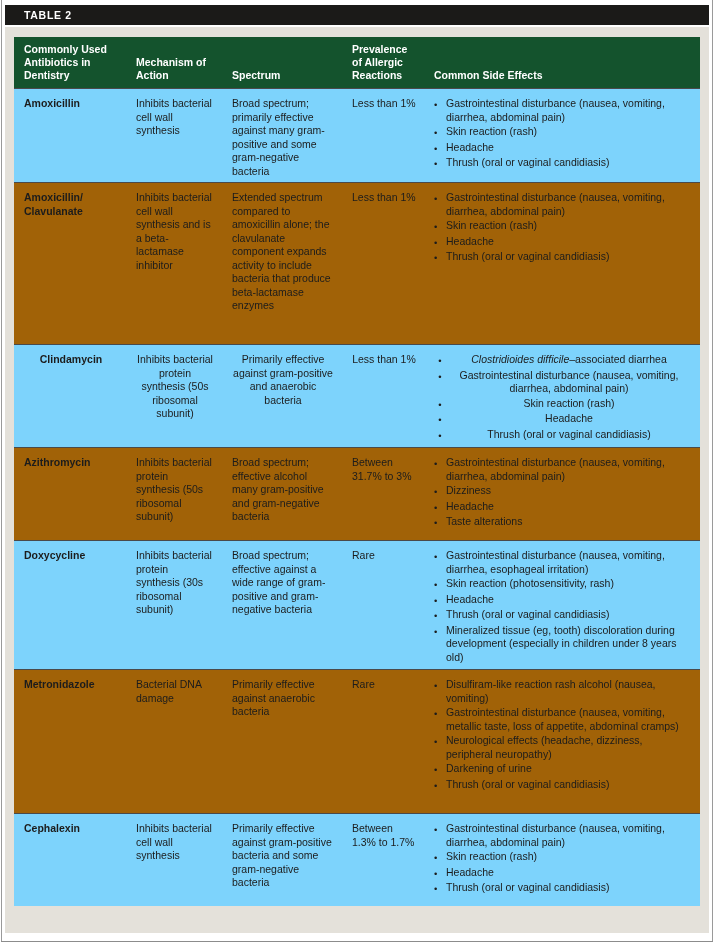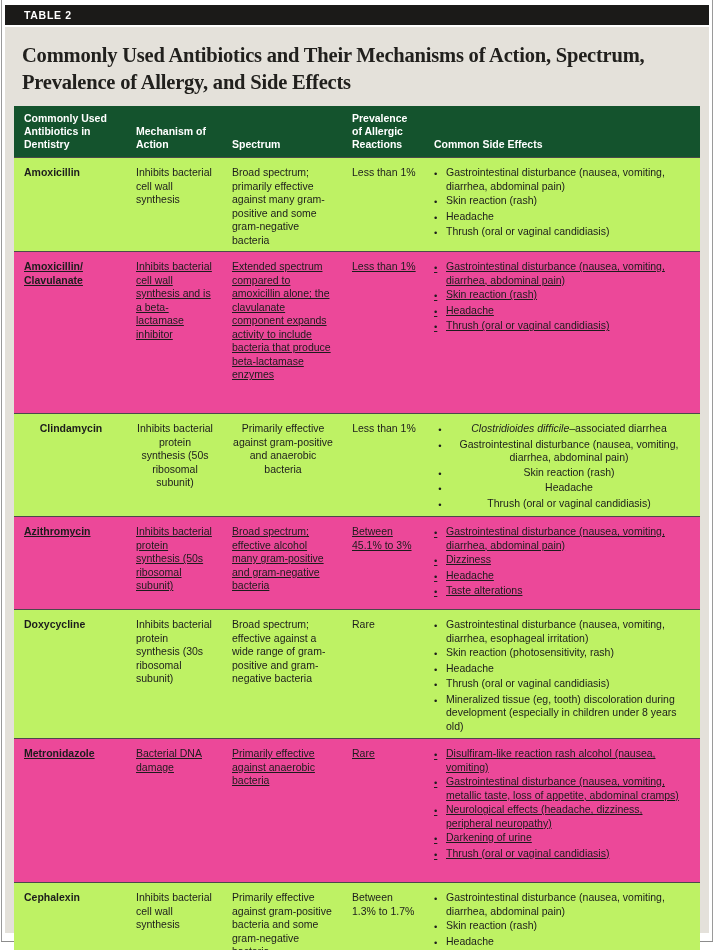--- a/index.html
+++ b/index.html
@@ -41,22 +41,22 @@
     font-size:10.5px; line-height:13px; font-weight:bold;
     padding:6px 8px 6px 10px; height:49px; box-sizing:border-box;
   }
   thead th:first-child { padding-left:10px; }
 
   tbody td {
     font-size:10.5px; line-height:13.5px; color:#1c1c1c;
     vertical-align:top; padding:8px 8px 4px 10px;
     border-top:1px solid #4a4a4a;
   }
-  tbody tr.plain td { background:#bef264; }
-  tbody tr.highlight td { background:#ec4899;text-decoration:underline; }
+  tbody tr.plain td { background:#7dd3fc; }
+  tbody tr.highlight td { background:#a16207; }
 
   td.drug { font-weight:bold; }
 
   .row-0 { height:90px; }
   .row-1 { height:162px; }
   .row-2 { height:93px;text-align:center; }
   .row-3 { height:93px; }
   .row-4 { height:120px;margin-top:30px; }
   .row-5 { height:144px; }
   .row-6 { height:92px; }
@@ -72,24 +72,20 @@
 <div class="page">
   <div class="edge-l"></div>
   <div class="edge-r"></div>
   <div class="edge-b"></div>
 
   <div class="tag-bar">
     <span>TABLE 2</span>
   </div>
 
   <div class="card">
-    <h1 class="title">
-        <span class="tline">Commonly Used Antibiotics and Their Mechanisms of Action, Spectrum,</span>
-        <span class="tline">Prevalence of Allergy, and Side Effects</span>
-      </h1>
 
     <div class="tbl-wrap">
       <table>
         <colgroup>
           <col style="width:112px">
           <col style="width:96px">
           <col style="width:120px">
           <col style="width:82px">
           <col style="width:276px">
         </colgroup>
@@ -176,21 +172,21 @@
                 <div class="bullet">
                   <span class="dot">•</span>
                   <span class="btxt">Thrush (oral or vaginal candidiasis)</span>
                 </div>
               </td>
             </tr>
             <tr class="highlight row-3">
               <td class="drug">Azithromycin</td>
               <td class="mech">Inhibits bacterial protein synthesis (50s ribosomal subunit)</td>
               <td class="spec">Broad spectrum; effective alcohol many gram-positive and gram-negative bacteria</td>
-              <td class="prev">Between 45.1% to 3%</td>
+              <td class="prev">Between 31.7% to 3%</td>
               <td class="effects">
                 <div class="bullet">
                   <span class="dot">•</span>
                   <span class="btxt">Gastrointestinal disturbance (nausea, vomiting, diarrhea, abdominal pain)</span>
                 </div>
                 <div class="bullet">
                   <span class="dot">•</span>
                   <span class="btxt">Dizziness</span>
                 </div>
                 <div class="bullet">

